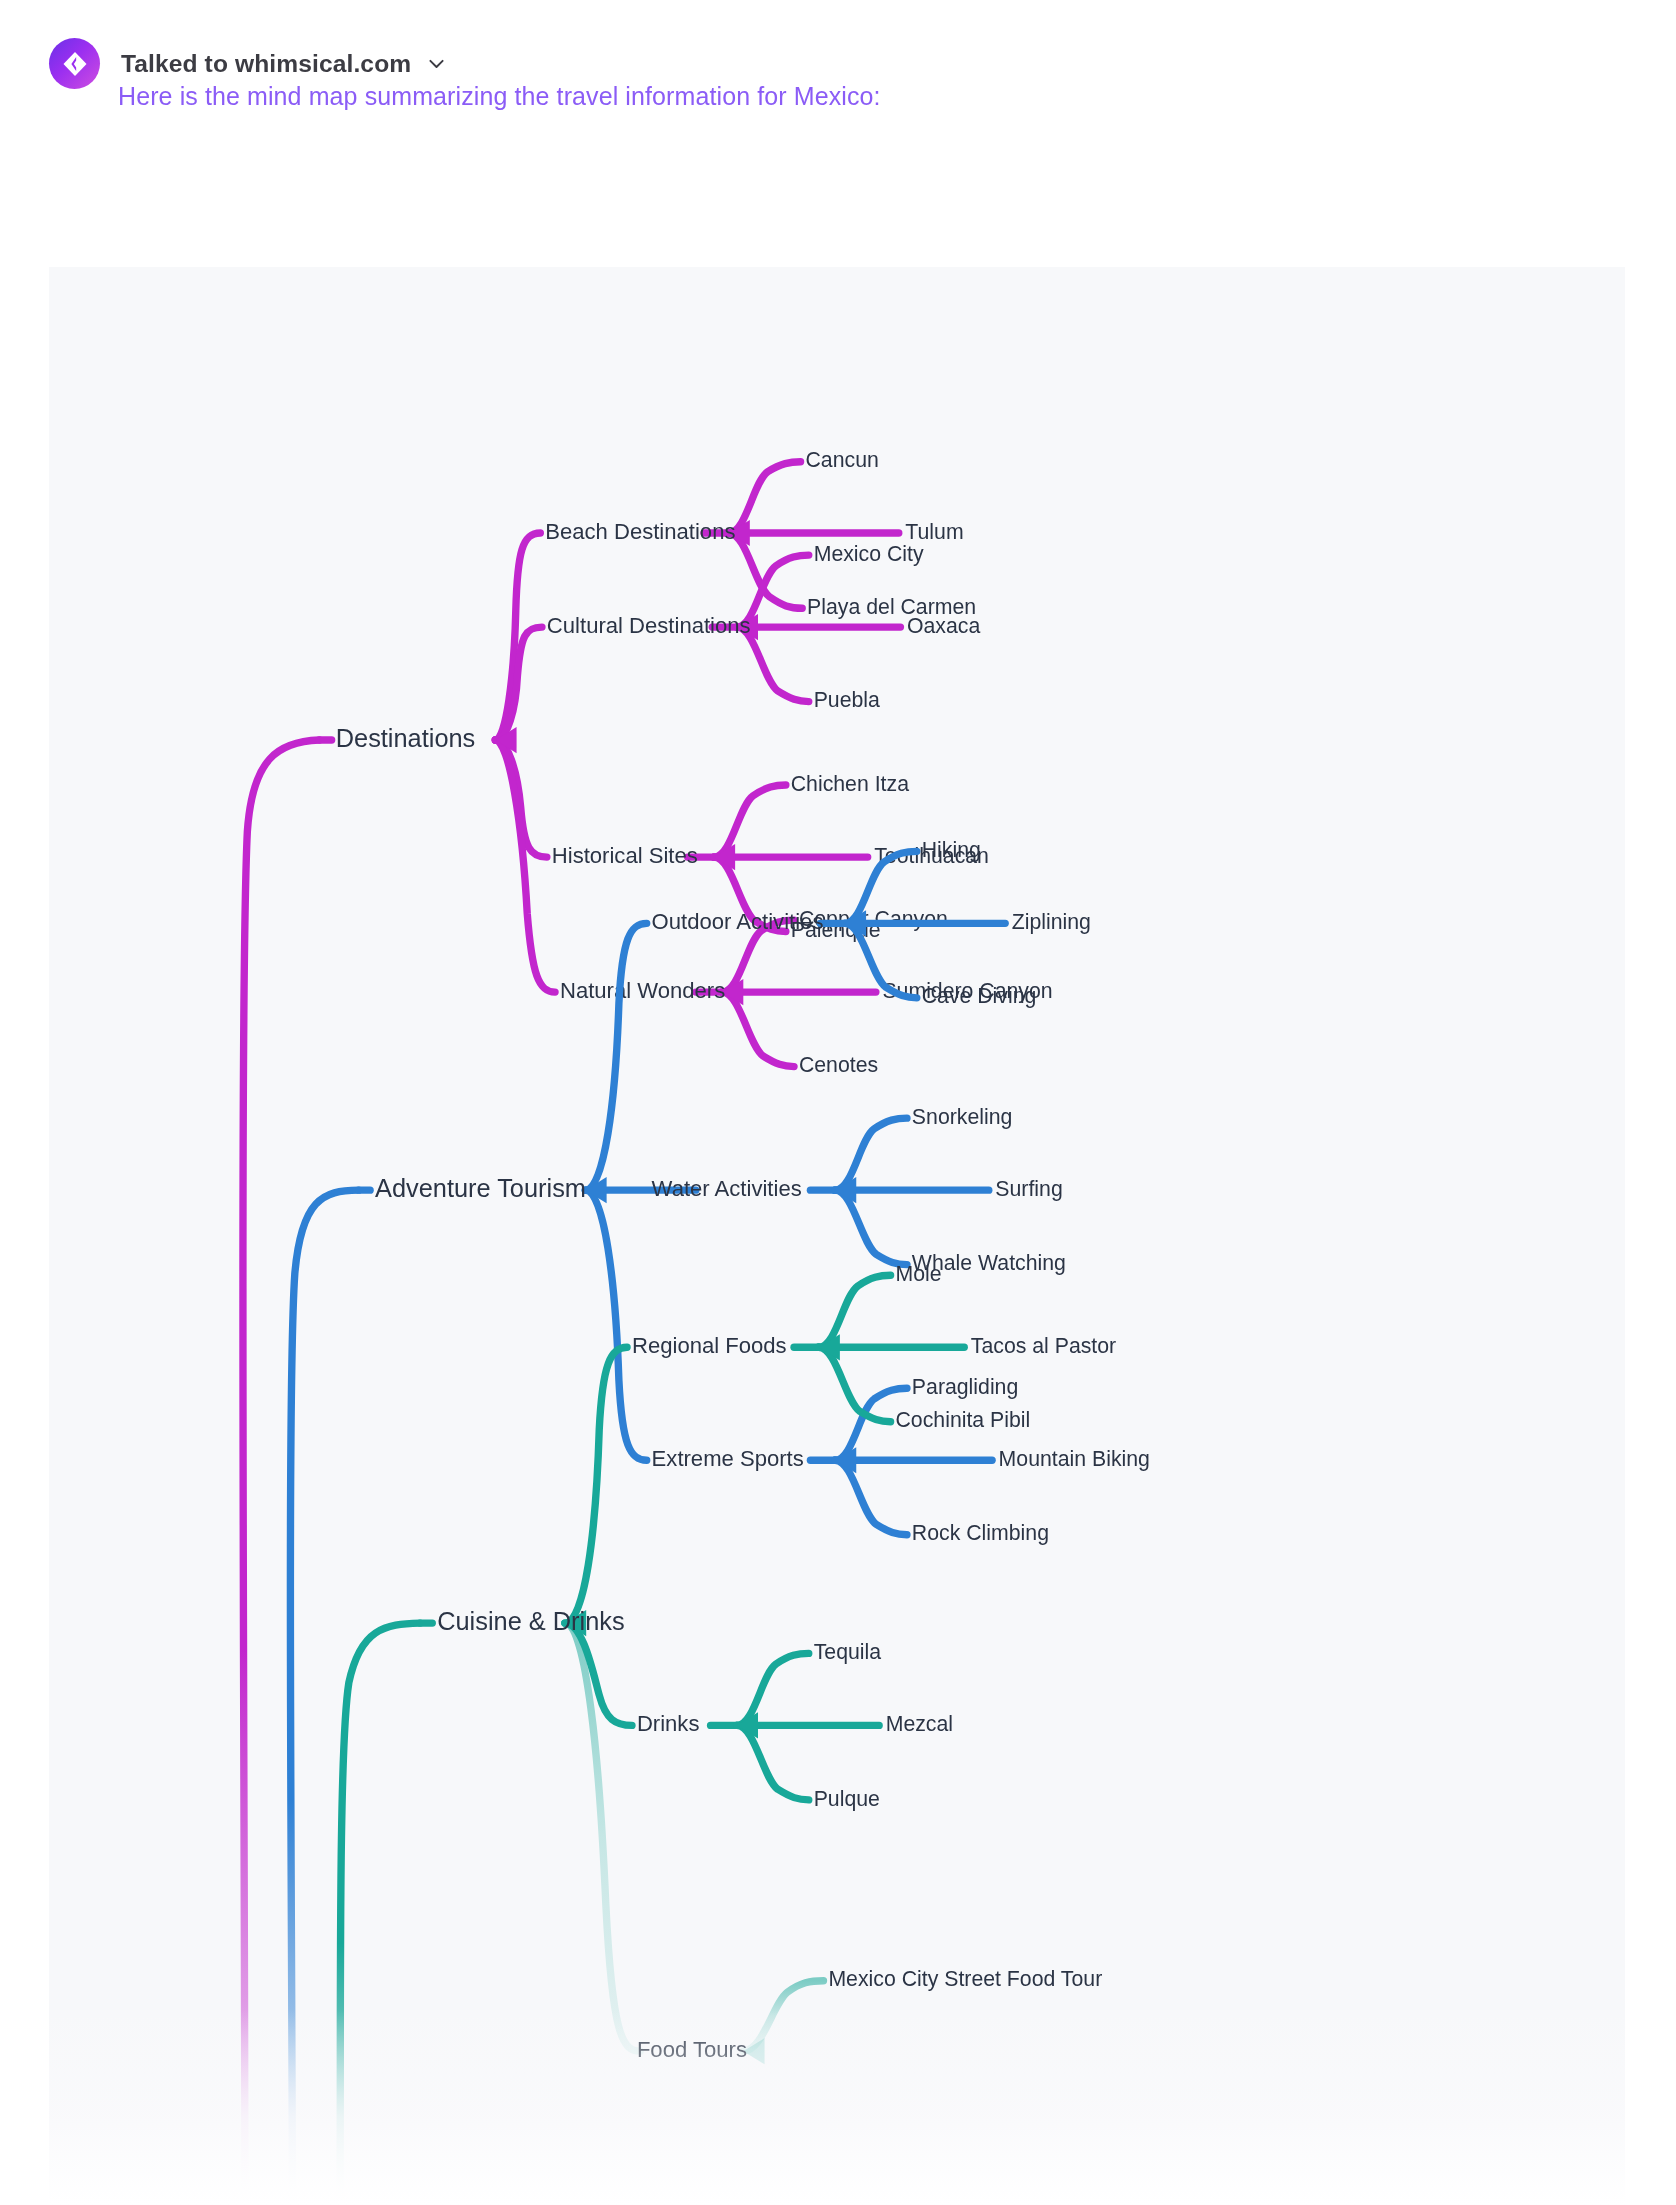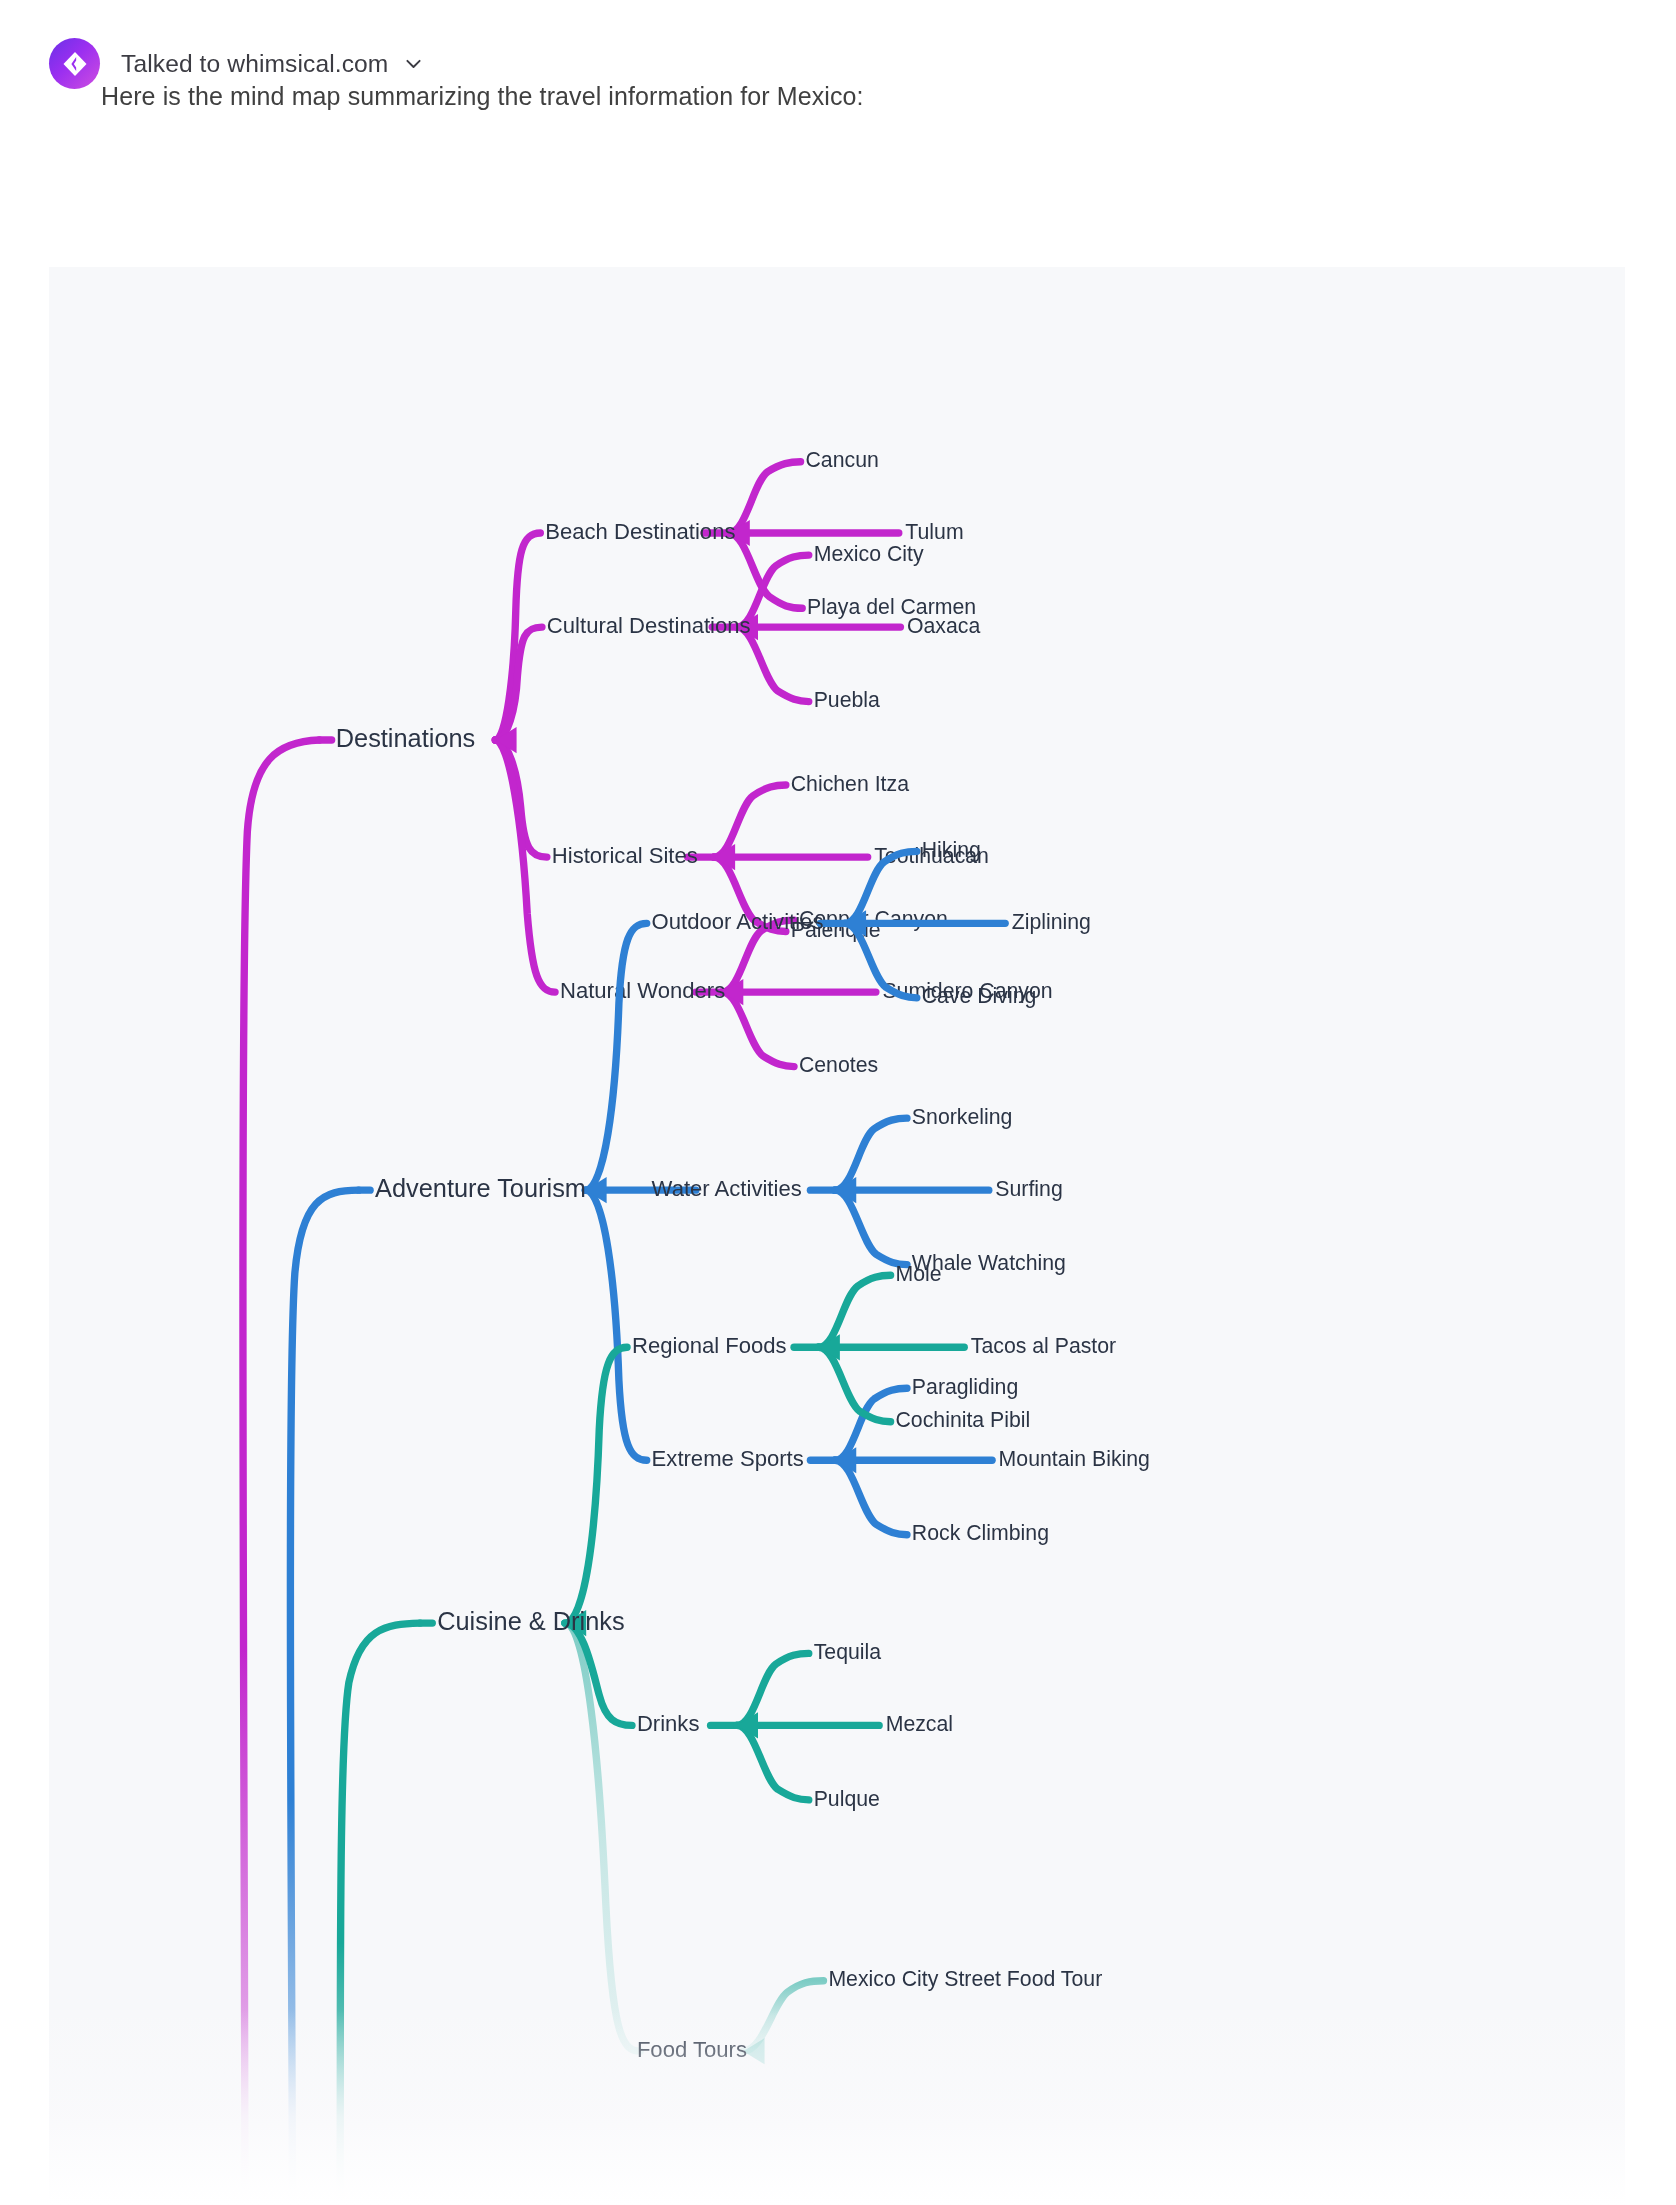--- a/index.html
+++ b/index.html
@@ -17,20 +17,21 @@
   }
 
   
   .tool-row {
     position: absolute;
     left: 49px;
     top: 38px;
     display: flex;
     align-items: center;
     gap: 21px;
+    font-weight: bold;
   }
   .whimsical-logo {
     width: 51px;
     height: 51px;
     border-radius: 50%;
     background: linear-gradient(135deg, #6a30e8 0%, #9b2ff0 45%, #cf4ee0 100%);
     display: flex;
     align-items: center;
     justify-content: center;
     flex: none;
@@ -51,24 +52,24 @@
   }
   .chev {
     width: 21px;
     height: 21px;
     flex: none;
     display: block;
   }
 
   .intro-text {
     position: absolute;
-    left: 101px;
+    left: 118px;
     top: 82px;
     font-size: 25px;
-    color: #404040;
+    color: #8b5cf6;
     letter-spacing: 0.1px;
     white-space: nowrap;
   }
 
   
   .canvas {
     position: absolute;
     left: 49px;
     top: 267px;
     width: 1576px;

